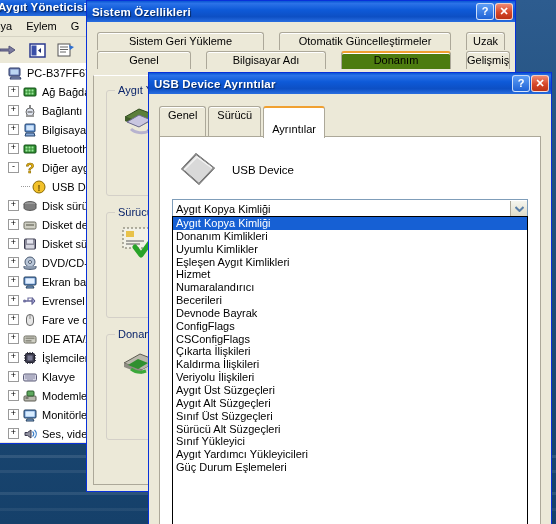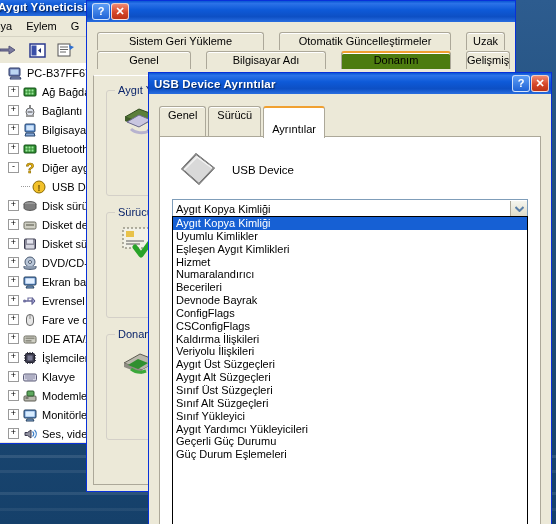--- a/index.html
+++ b/index.html
@@ -309,20 +309,21 @@
             <path d="M3 6.5h2.5L9 4v8L5.5 9.5H3z" fill="#8f8f9e" stroke="#3c3c50"></path>
             <path d="M10.5 5.5c1.4 1.4 1.4 3.6 0 5M12.5 4c2.3 2.3 2.3 5.7 0 8" stroke="#3c7fc9" fill="none" stroke-width="1.2"></path>
           </svg></span>
         <span class="tlabel">Ses, video ve oyun denetleyicileri</span>
       </div>
     </div>
 </div>
 
 <div class="xpwin" id="sysprop">
   <div class="tbar">
+    <span class="ttl">Sistem Özellikleri</span>
     <span class="btns">
       <span class="cbtn help">?</span>
       <span class="cbtn close">✕</span>
     </span>
   </div>
   <div class="body">
     <div class="tabrow" style="margin:4px 4px 0 4px;">
       <div class="tab" style="flex:0 0 165px">Sistem Geri Yükleme</div>
       <div class="tab" style="flex:0 0 170px">Otomatik Güncelleştirmeler</div>
       <div class="tab" style="flex:1">Uzak</div>
@@ -410,34 +411,35 @@
         <span class="val">Aygıt Kopya Kimliği</span>
         <span class="arrowbtn">
           <svg width="9" height="6" viewBox="0 0 9 6">
               <path d="M0.5 1 L4.5 5 L8.5 1" fill="none" stroke="#5a7fa8" stroke-width="2"></path>
             </svg>
         </span>
       </div>
 
       <div class="droplist" id="droplist">
           <div class="ditem sel">Aygıt Kopya Kimliği</div>
+          <div class="ditem">Donanım Kimlikleri</div>
           <div class="ditem">Uyumlu Kimlikler</div>
           <div class="ditem">Eşleşen Aygıt Kimlikleri</div>
           <div class="ditem">Hizmet</div>
           <div class="ditem">Numaralandırıcı</div>
           <div class="ditem">Becerileri</div>
           <div class="ditem">Devnode Bayrak</div>
           <div class="ditem">ConfigFlags</div>
           <div class="ditem">CSConfigFlags</div>
+          <div class="ditem">Çıkarta İlişkileri</div>
           <div class="ditem">Kaldırma İlişkileri</div>
           <div class="ditem">Veriyolu İlişkileri</div>
           <div class="ditem">Aygıt Üst Süzgeçleri</div>
           <div class="ditem">Aygıt Alt Süzgeçleri</div>
           <div class="ditem">Sınıf Üst Süzgeçleri</div>
-          <div class="ditem">Sınıf Alt Süzgeçleri</div>
+          <div class="ditem">Sürücü Alt Süzgeçleri</div>
           <div class="ditem">Sınıf Yükleyici</div>
           <div class="ditem">Aygıt Yardımcı Yükleyicileri</div>
-          <div class="ditem">Geçerli Güç Durumu</div>
           <div class="ditem">Güç Durum Eşlemeleri</div>
         </div>
     </div>
   </div>
 </div>
 
 </body></html>

